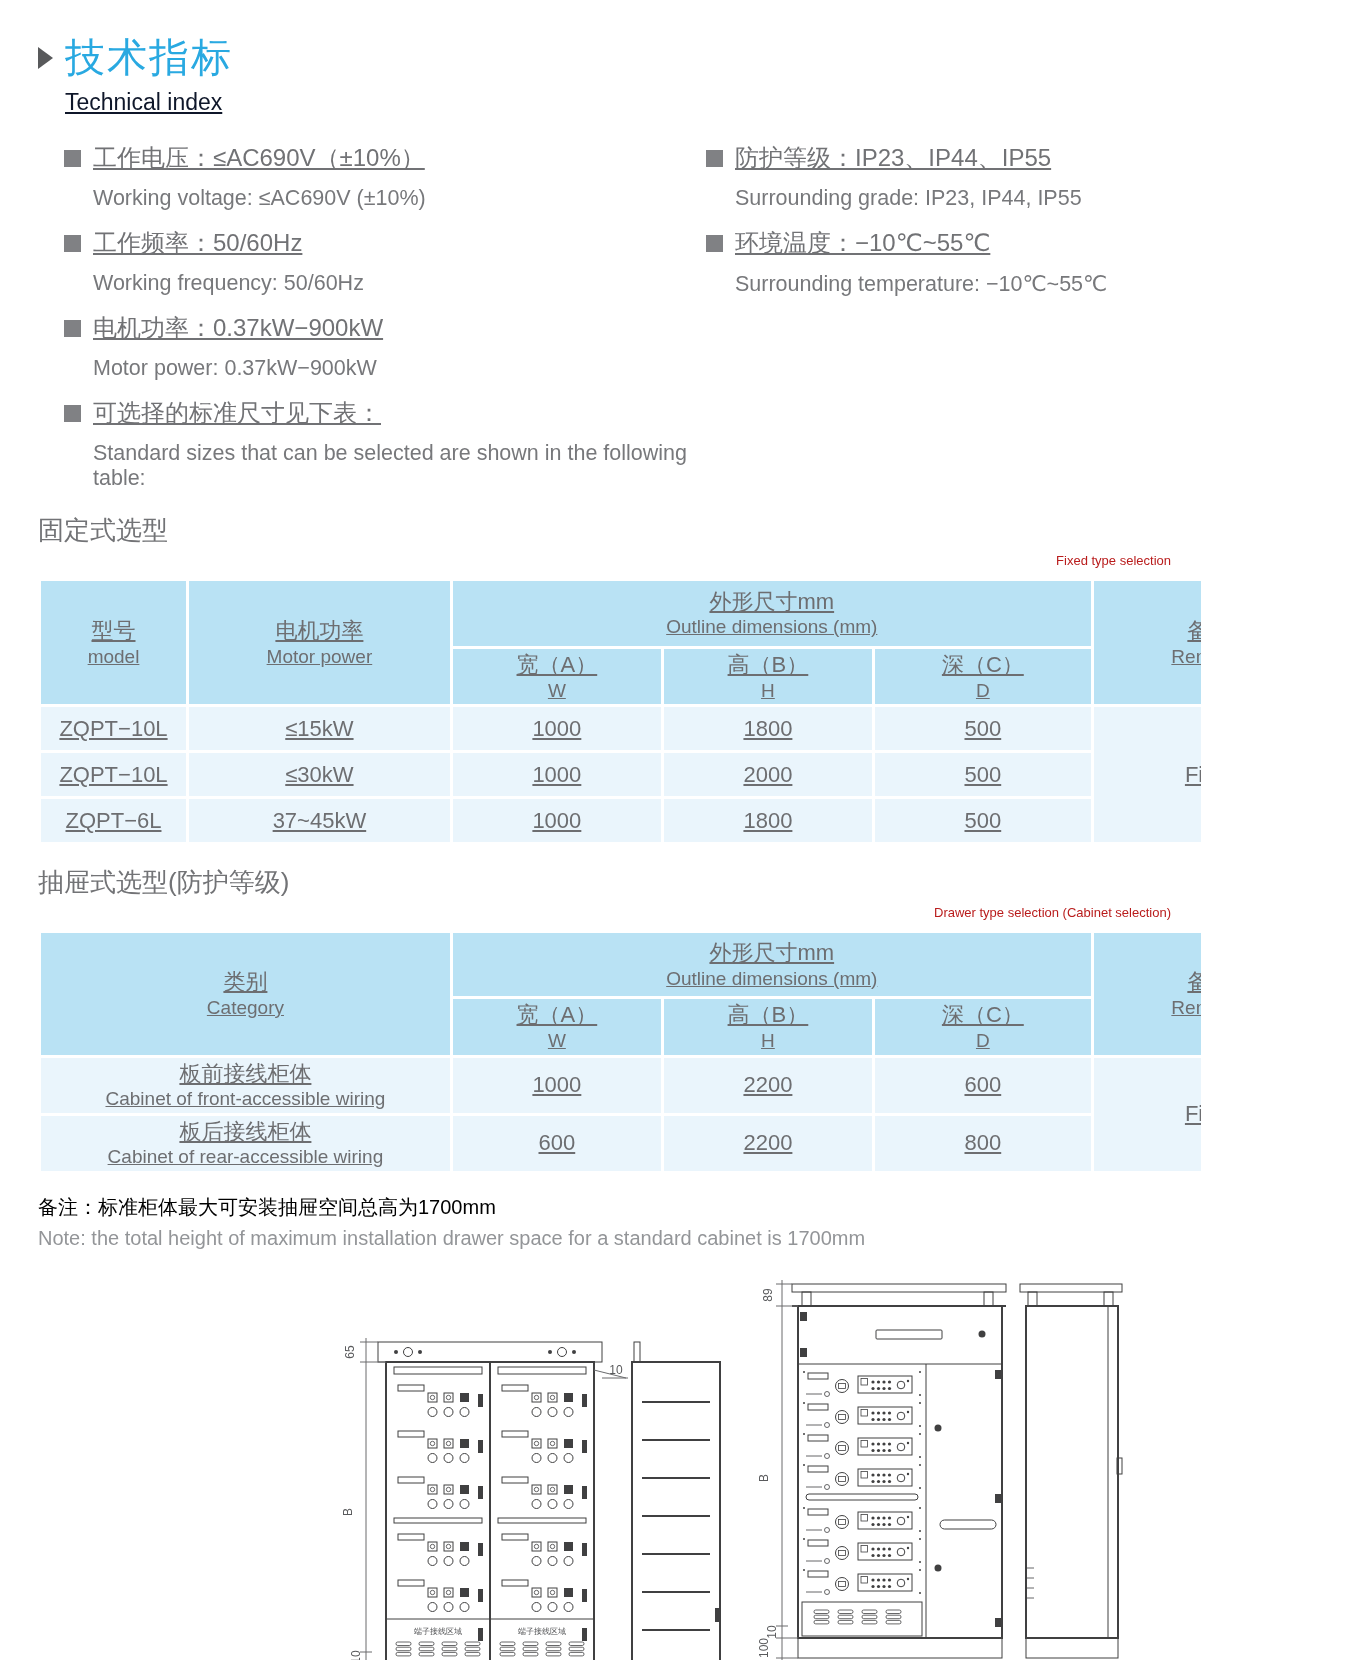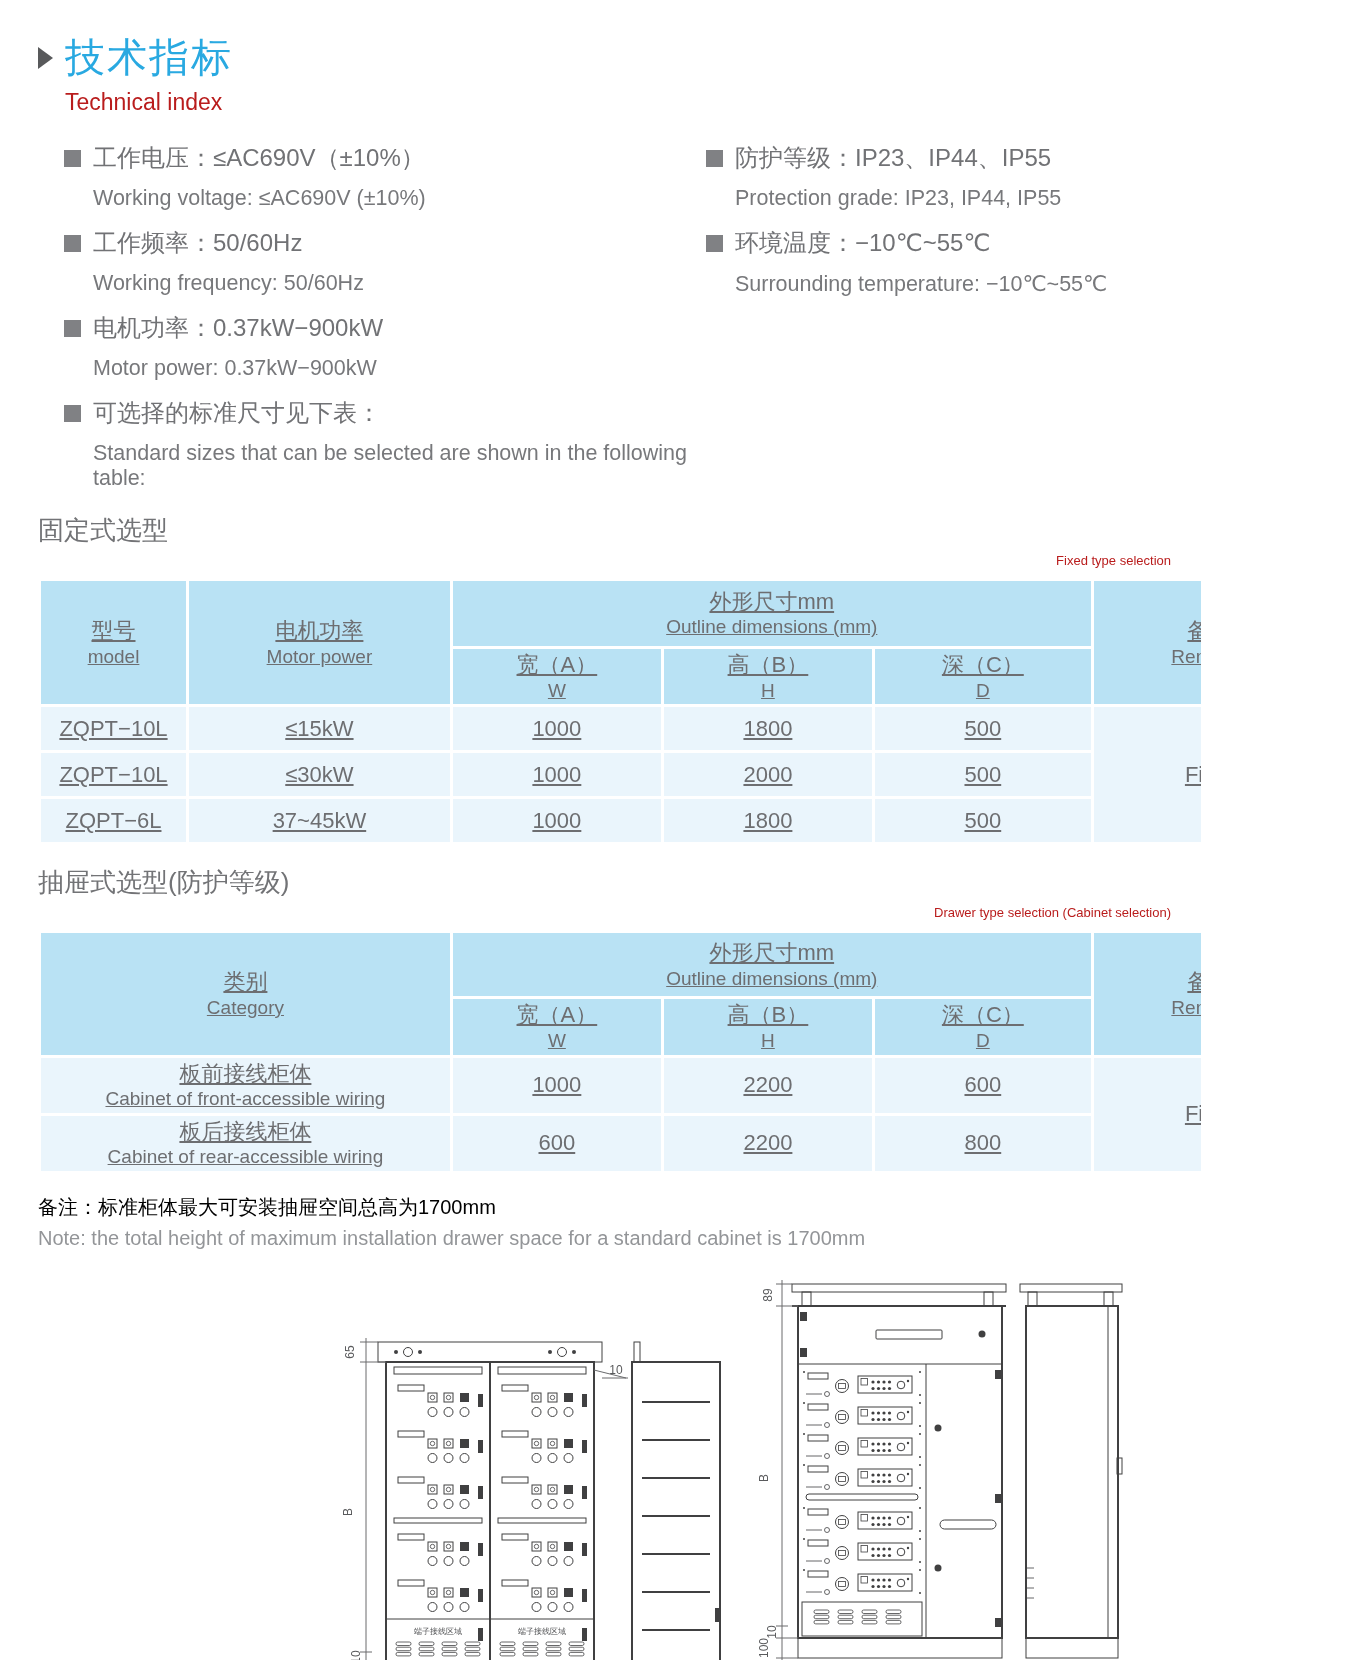--- a/index.html
+++ b/index.html
@@ -4,28 +4,28 @@
 <style>
   * { margin:0; padding:0; box-sizing:border-box; }
   body { background:#ffffff; font-family:"Liberation Sans","DejaVu Sans",sans-serif; }
   .page { position:relative; width:1201px; height:1660px; background:#ffffff; overflow:hidden; }
   .content { padding:30px 30px 0 38px; }
 
   
   .hdr-row { display:flex; align-items:center; }
   .tri { width:0; height:0; border-left:15px solid #58595b; border-top:11px solid transparent; border-bottom:11px solid transparent; margin-right:12px; }
   .title-cn { font-size:40px; color:#29a9e1; letter-spacing:2px; }
-  .title-en { font-size:23px; color:#b91c1c; margin:4px 0 0 27px; }
+  .title-en { font-size:23px; color:#0f172a; margin:4px 0 0 27px;text-decoration:underline; }
 
   
   .specs { display:flex; margin:26px 0 0 26px; }
   .spec-col-left { width:642px; }
   .spec-col-right { flex:1; }
   .spec-item { margin-bottom:4px; }
-  .spec-cn { display:flex; align-items:center; font-size:24px; color:#717275; margin-bottom:12px; }
+  .spec-cn { display:flex; align-items:center; font-size:24px; color:#717275; margin-bottom:12px;text-decoration:underline; }
   .bullet { width:17px; height:17px; background:#808184; margin-right:12px; flex:0 0 auto; }
   .spec-en { font-size:21.5px; color:#77787b; margin:0 0 16px 29px; }
 
   
   .sec-cn { font-size:26px; color:#727376; margin-top:6px; }
   .sec-en { font-size:13px; color:#b91c1c; margin:5px 0 10px 0;text-align:right; }
 
   
   table.spec-table { border-collapse:collapse; width:1290px; table-layout:fixed; margin-bottom:20px; }
   table.spec-table th, table.spec-table td { border:3px solid #ffffff; text-align:center; vertical-align:middle; font-weight:normal; color:#6d6e71; padding:2px;text-decoration:underline; }
@@ -100,21 +100,21 @@
             </div>
           <div class="spec-en">Standard sizes that can be selected are shown in the following table:</div>
         </div>
       </div>
       <div class="spec-col-right">
         <div class="spec-item">
           <div class="spec-cn">
               <span class="bullet"></span>
               <span>防护等级：IP23、IP44、IP55</span>
             </div>
-          <div class="spec-en">Protection grade: IP23, IP44, IP55</div>
+          <div class="spec-en">Surrounding grade: IP23, IP44, IP55</div>
         </div>
         <div class="spec-item">
           <div class="spec-cn">
               <span class="bullet"></span>
               <span>环境温度：−10℃~55℃</span>
             </div>
           <div class="spec-en">Surrounding temperature: −10℃~55℃</div>
         </div>
       </div>
     </div>

